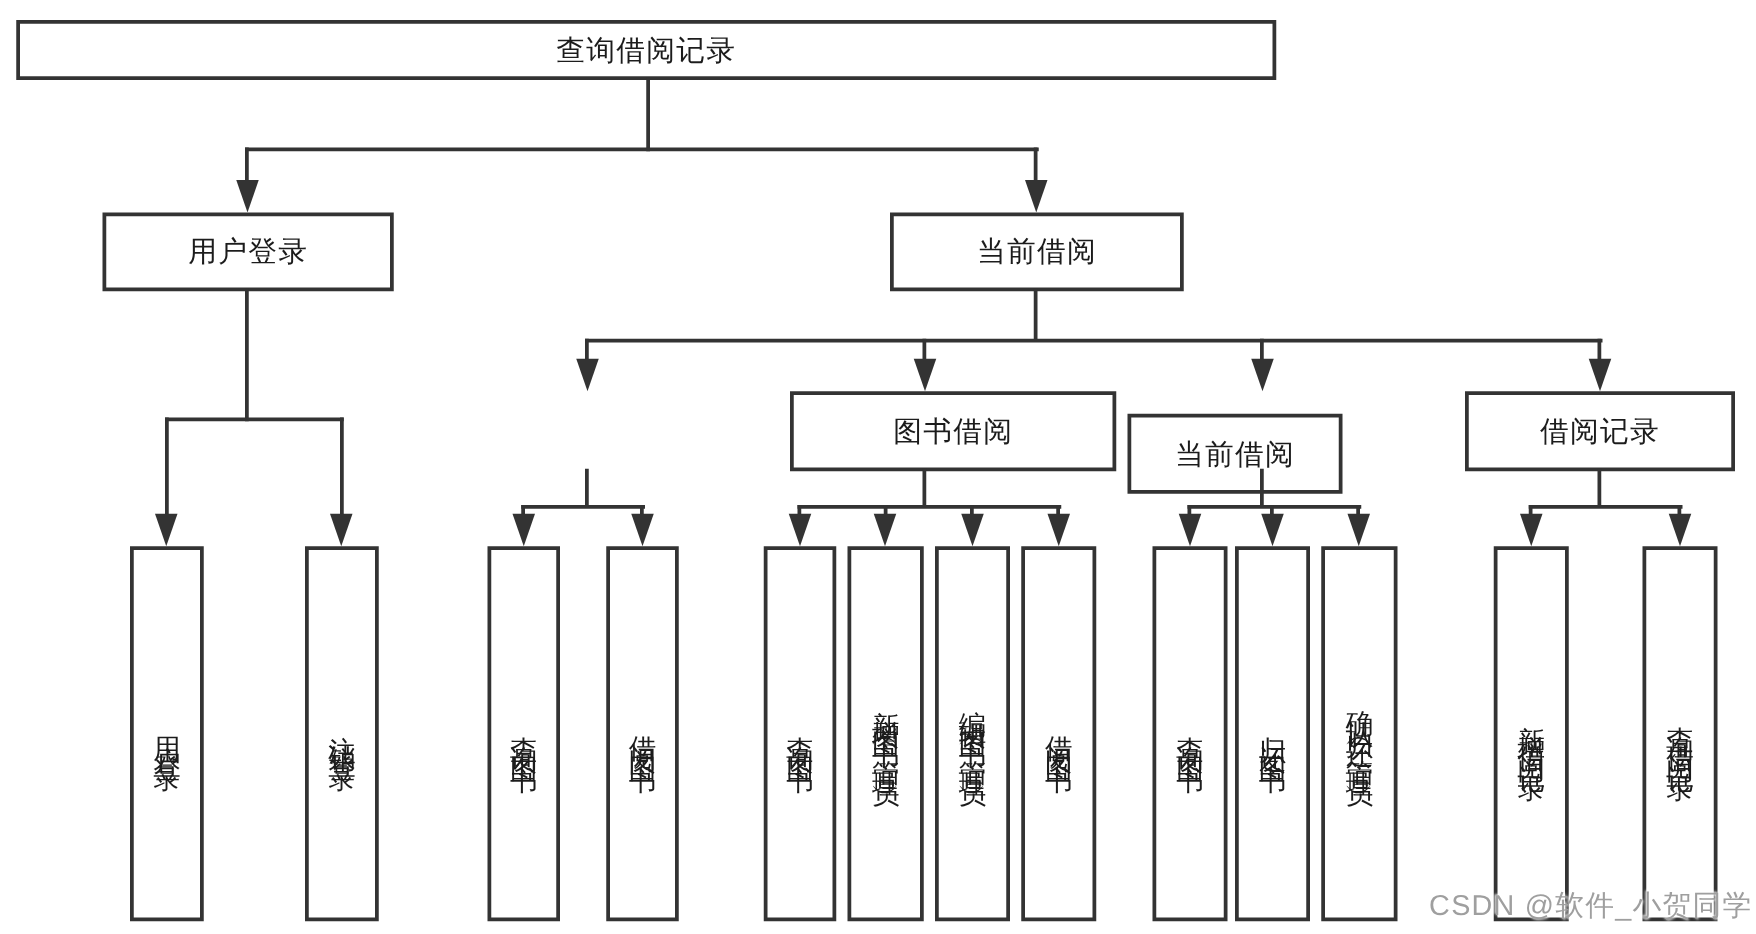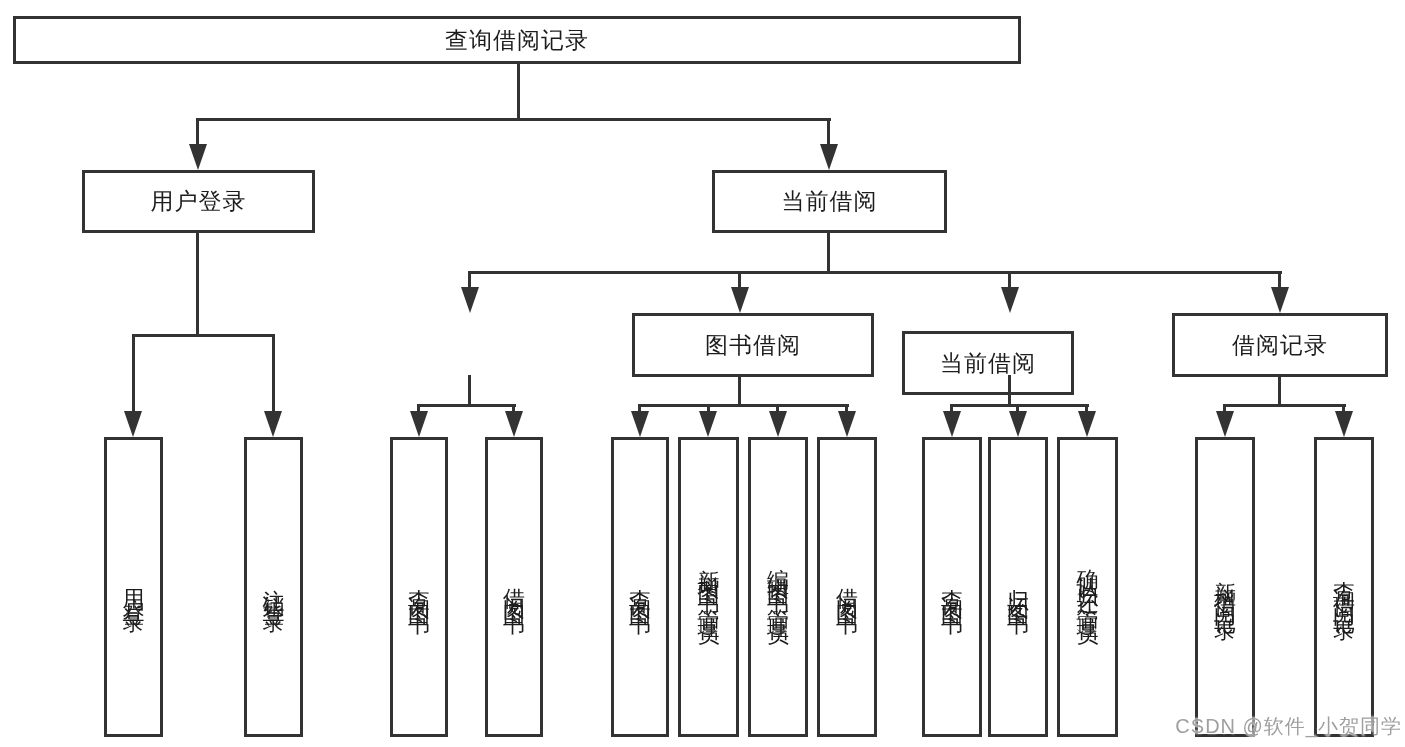--- a/index.html
+++ b/index.html
@@ -20,21 +20,21 @@
   }
   .vl{position:absolute;width:3px;background:#333333;}
   .hl{position:absolute;height:3px;background:#333333;}
   .ah{
     position:absolute;width:0;height:0;
     border-left:9px solid transparent;border-right:9px solid transparent;
     border-top:26px solid #333333;
   }
   #watermark{
     position:absolute;right:3px;bottom:7px;z-index:10;
-    font-size:20px;color:#9f9f9f;letter-spacing:1px;
+    font-size:23px;color:#9f9f9f;letter-spacing:1px;
     text-shadow:1px 1px 2px rgba(255,255,255,.95),-1px -1px 2px rgba(255,255,255,.95);
   }
 </style>
 </head>
 <body>
 
 <div id="canvas">
 
   <div class="box" style="left:13px;top:16px;width:1008px;height:48px;">
     <span>查询借阅记录</span>
@@ -71,21 +71,21 @@
     <div class="vl" style="left:468px;top:271px;height:20px;"></div>
     <div class="ah" style="left:461px;top:287px;"></div>
     <div class="vl" style="left:738px;top:271px;height:20px;"></div>
     <div class="ah" style="left:731px;top:287px;"></div>
     <div class="vl" style="left:1008px;top:271px;height:20px;"></div>
     <div class="ah" style="left:1001px;top:287px;"></div>
     <div class="vl" style="left:1278px;top:271px;height:20px;"></div>
     <div class="ah" style="left:1271px;top:287px;"></div>
   </div>
 
-  <div class="box" style="left:632px;top:313px;width:242px;height:64px;">
+  <div class="box" style="left:632px;top:313px;width:261px;height:64px;">
     <span>图书借阅</span>
   </div>
   <div class="box" style="left:902px;top:313px;width:172px;height:64px;margin-top:18px;">
     <span>当前借阅</span>
   </div>
   <div class="box" style="left:1172px;top:313px;width:216px;height:64px;">
     <span>借阅记录</span>
   </div>
 
   <div>

